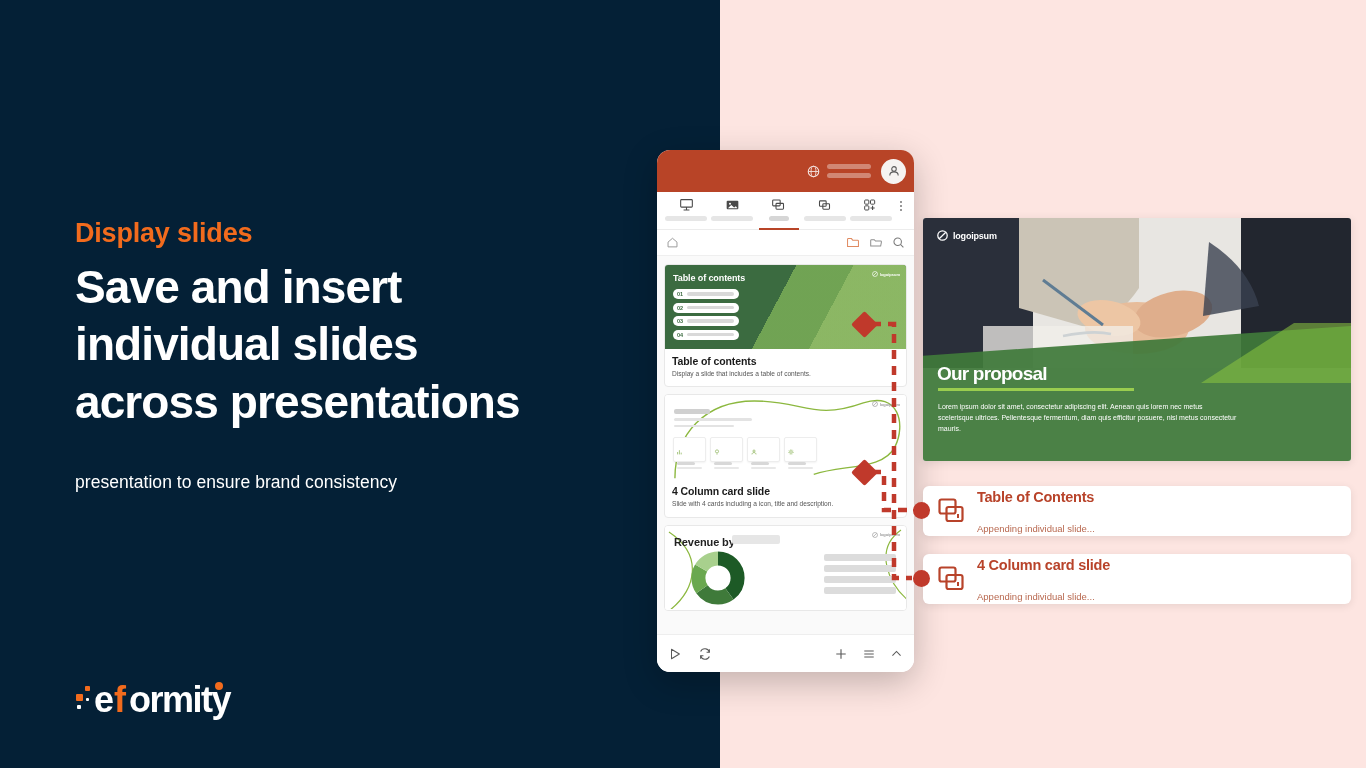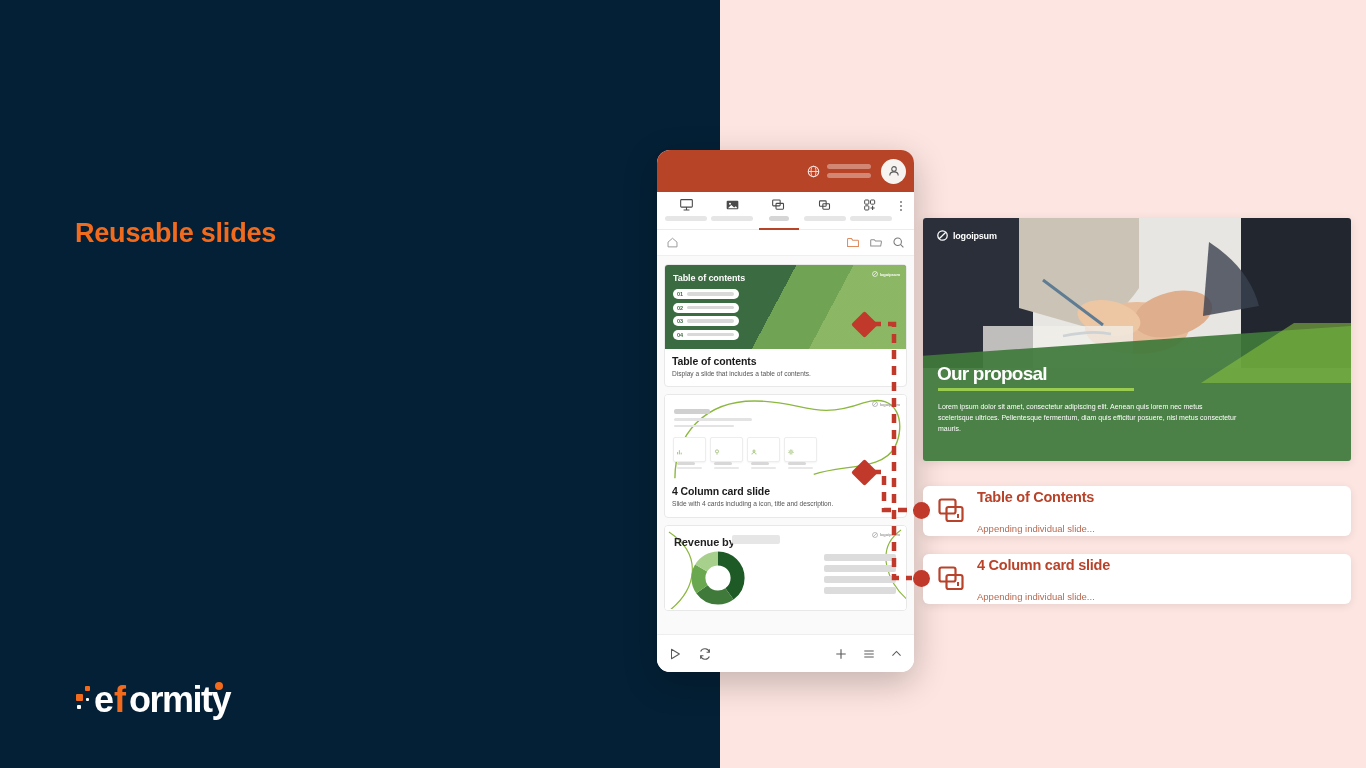--- a/index.html
+++ b/index.html
@@ -217,22 +217,28 @@
     position: absolute; width: 17px; height: 17px; background: #c0392b; border-radius: 50%;
   }
 </style>
 </head>
 <body>
 
 <div class="bg-navy"></div>
 <div class="bg-pink"></div>
 
 <div class="left-copy">
-  <div class="eyebrow">Reusable slides</div>
+  <div class="eyebrow">Display slides</div>
+  <div class="headline">
+    <div>Save and insert</div>
+    <div>individual slides</div>
+    <div>across presentations</div>
+  </div>
   <div class="subcopy">
+    <div>presentation to ensure brand consistency</div>
   </div>
 </div>
 
 <div class="logo">
   <svg class="logo-svg" width="210" height="48" viewBox="0 0 210 48">
     <rect x="2" y="18" width="7" height="7" rx="1" fill="#f26b1d"></rect>
     <rect x="11" y="10" width="5" height="5" rx="1" fill="#f26b1d"></rect>
     <rect x="3" y="29" width="4" height="4" rx="1" fill="#ffffff"></rect>
     <rect x="12" y="22" width="3" height="3" rx="1" fill="#ffffff"></rect>
     <text x="20" y="36" font-family="Liberation Sans, sans-serif" font-size="36" font-weight="bold" fill="#ffffff" letter-spacing="-1.5">e</text>

